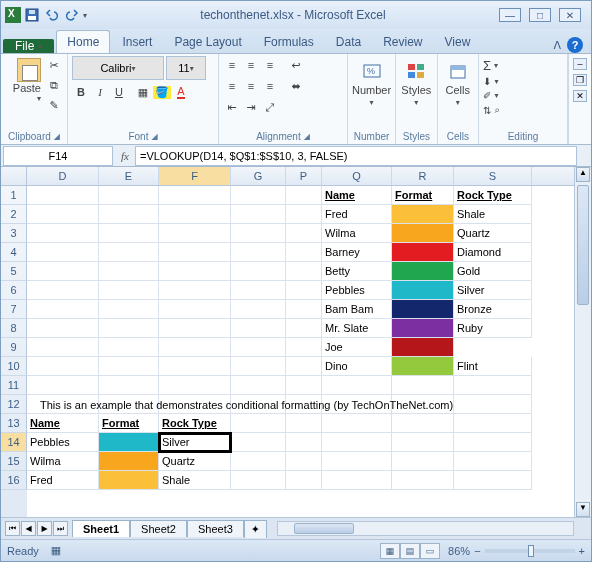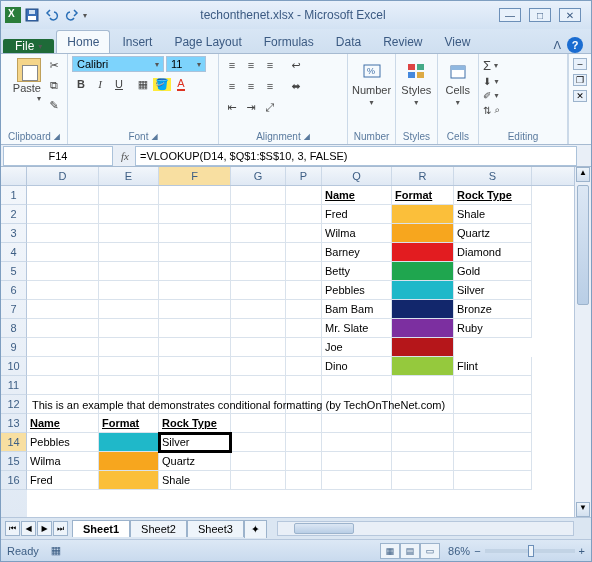--- a/index.html
+++ b/index.html
@@ -24,21 +24,21 @@
 .group-label { font-size: 10px; color:#5a7a9e; text-align:center; padding:1px 0; display:flex; justify-content:center; align-items:center; gap:3px;}
 .group-label .launcher { font-size:8px; color:#5a7a9e; }
 .clipboard-body { display:flex; gap:2px; }
 .paste-btn { display:flex; flex-direction:column; align-items:flex-end; width:38px; padding:2px; }
 .paste-btn .clip-icon { width:24px; height:24px; background:#f5d58a; border:1px solid #bfa05a; position:relative; }
 .paste-btn .clip-icon::after { content:""; position:absolute; left:4px; top:6px; width:14px; height:14px; background:#fff; border:1px solid #888; }
 .mini-col { display:flex; flex-direction:column; gap:2px; justify-content:center; }
 .mini-col div, .mini-row div { width:18px; height:18px; display:flex; align-items:center; justify-content:center; color:#444; }
 .font-body { display:flex; flex-direction:column; gap:3px; width:142px; }
 .sel-row { display:flex; gap:2px; }
-.selectish { height:16px; border:1px solid #abc2da; background:#7dd3fc; display:flex; align-items:center; padding:0 4px; font-size:11px; justify-content:space-between; }
+.selectish { height:24px; border:1px solid #abc2da; background:#e5e5e5; display:flex; align-items:center; padding:0 4px; font-size:11px; justify-content:center; }
 .mini-row { display:flex; gap:1px; }
 .align-body{ width:120px; display:flex; flex-direction:column; gap:3px;}
 .single-group { width:58px; }
 .single-group .top { display:flex; flex-direction:column; align-items:center; gap:2px; padding-top:4px; }
 .single-group .top .ic { width:22px; height:22px; display:flex; align-items:center; justify-content:center; }
 .editing-body { width:80px; display:flex; flex-direction:column; gap:3px; padding-top:2px;}
 .editing-body .erow { display:flex; align-items:center; gap:3px; font-size:10px; color:#444;}
 .docbtns { margin-left:auto; display:flex; flex-direction:column; padding:4px; gap:4px; border-left:1px solid #cbd9e8;}
 .docbtns div{ width:14px; height:12px; border:1px solid #9cb3cc; background:#e8f1fb; font-size:9px; text-align:center; line-height:10px;}
 .namebox-row { height:22px; background:#e9eff7; border-bottom:1px solid #a6bad1; display:flex; align-items:center; }
@@ -53,21 +53,21 @@
 .colh.active{ background:#f8dfa1;}
 .rows-viewport{ flex:1; overflow:hidden; display:flex;}
 .rowheads{ width:26px; display:flex; flex-direction:column; background:linear-gradient(#f2f6fb,#e0e9f4);}
 .rowh{ height:19px; border-bottom:1px solid #ccd9e8; border-right:1px solid #b6c7dc; display:flex; align-items:center; justify-content:center; color:#3d5e84; font-size:11px; cursor:pointer;}
 .rowh.active{ background:#f8dfa1;}
 .cells{ position:relative; flex:1;}
 .cellrow{ display:flex; height:19px;}
 .cell{ border-right:1px solid #d9e2ec; border-bottom:1px solid #d9e2ec; padding:0 3px; display:flex; align-items:center; font-size:11px; overflow:hidden; white-space:nowrap;}
 .hdr-cell{ font-weight:bold; text-decoration:underline; }
 .active-cell{ outline:3px solid #000; outline-offset:-2px; position:relative; z-index:2; background:#fff;}
-.spanning { position:absolute; left:2px; top:calc(19px*11); height:19px; display:flex; align-items:center; padding-left:3px; font-size:11px; white-space:nowrap; z-index:1; pointer-events:none;}
+.spanning { position:absolute; left:10px; top:calc(19px*11); height:19px; display:flex; align-items:center; padding-left:3px; font-size:11px; white-space:nowrap; z-index:1; pointer-events:none;}
 .vscroll{ width:17px; background:#e9eff7; border-left:1px solid #b6c7dc; position:relative;}
 .vscroll .thumb{ position:absolute; left:2px; right:2px; top:18px; height:120px; background:linear-gradient(#dce7f4,#b9cee6); border:1px solid #9cb3cc; border-radius:2px;}
 .vscroll .btn{ position:absolute; left:1px; right:1px; height:15px; background:linear-gradient(#eef4fa,#d3e0ef); border:1px solid #9cb3cc; font-size:8px; text-align:center;}
 .tabs-row{ height:22px; background:#dbe6f2; border-top:1px solid #b6c7dc; display:flex; align-items:center;}
 .tab-nav{ display:flex; gap:1px; padding:0 4px;}
 .tab-nav div{ width:15px; height:15px; border:1px solid #9cb3cc; background:#eef4fa; font-size:8px; display:flex; align-items:center; justify-content:center;}
 .sheet-tab{ padding:2px 10px; border:1px solid #9cb3cc; background:#eef4fa; font-size:11px; border-bottom:none; cursor:pointer;}
 .sheet-tab.active{ background:#fff; font-weight:bold;}
 .hscroll{ flex:1; height:15px; margin-left:10px; background:#e9eff7; border:1px solid #b6c7dc; position:relative; margin-right:17px;}
 .hscroll .thumb{position:absolute; top:1px; bottom:1px; left:16px; width:60px; background:linear-gradient(#dce7f4,#b9cee6); border:1px solid #9cb3cc; border-radius:2px;}

